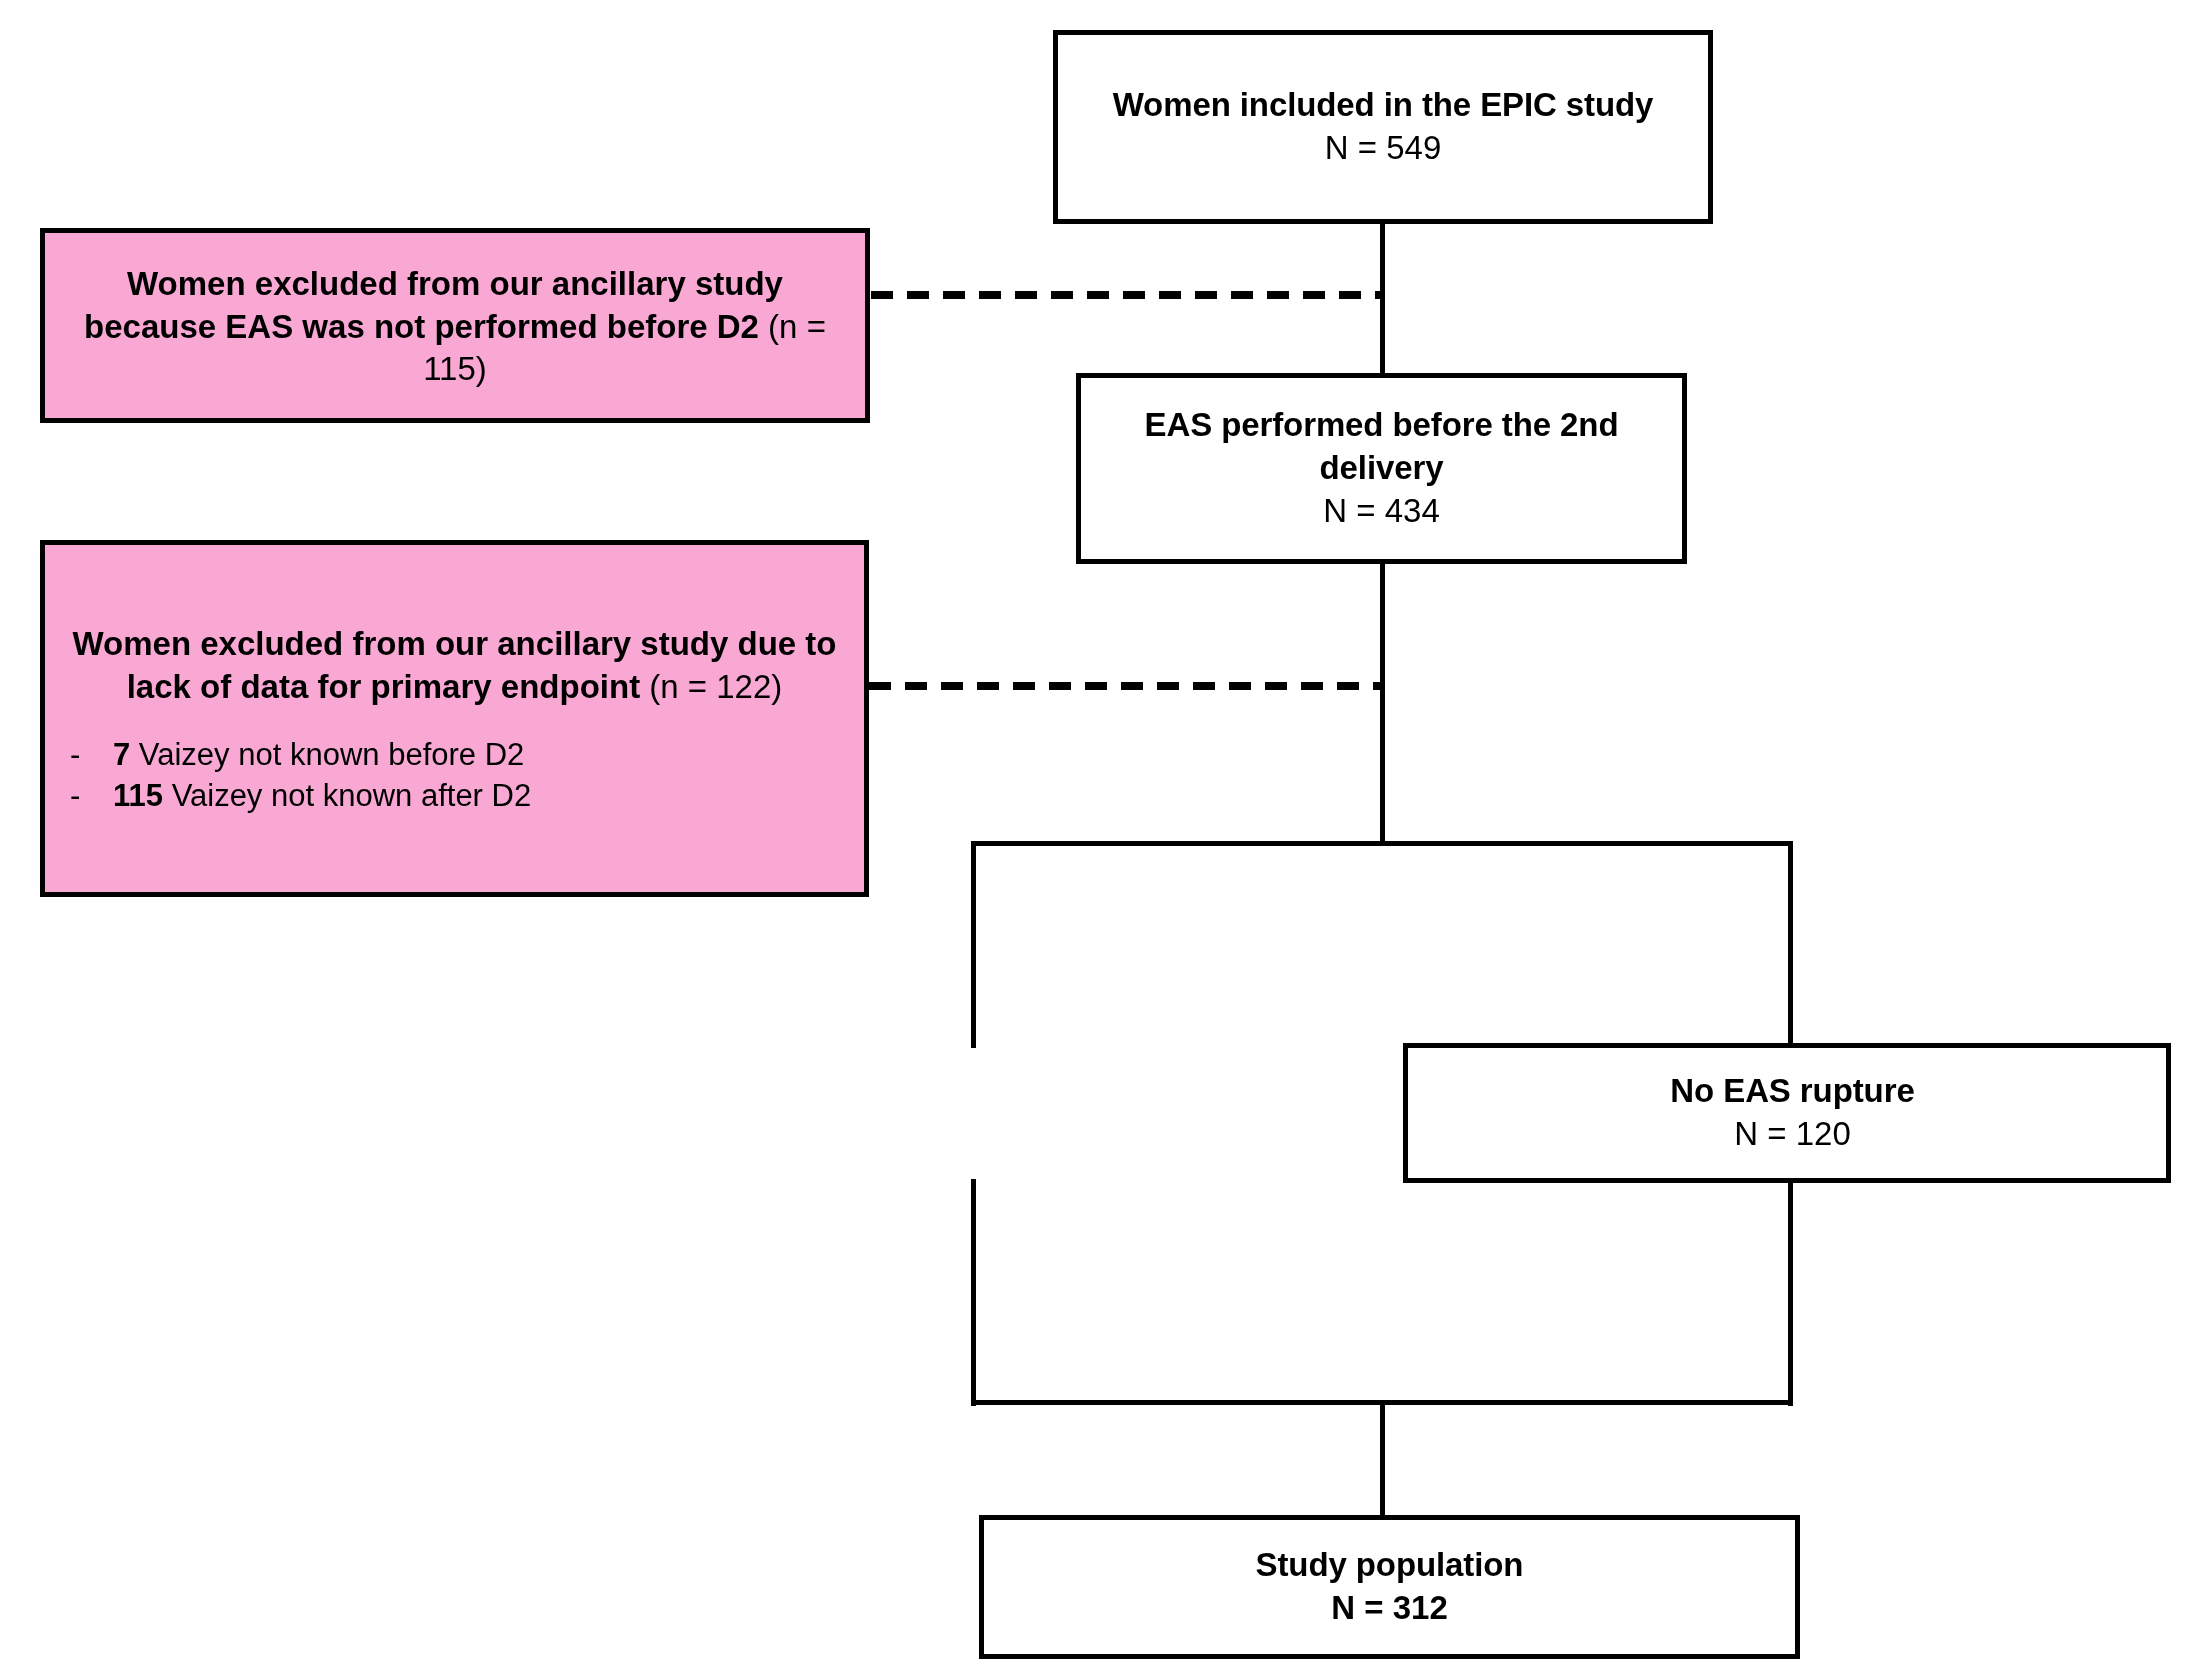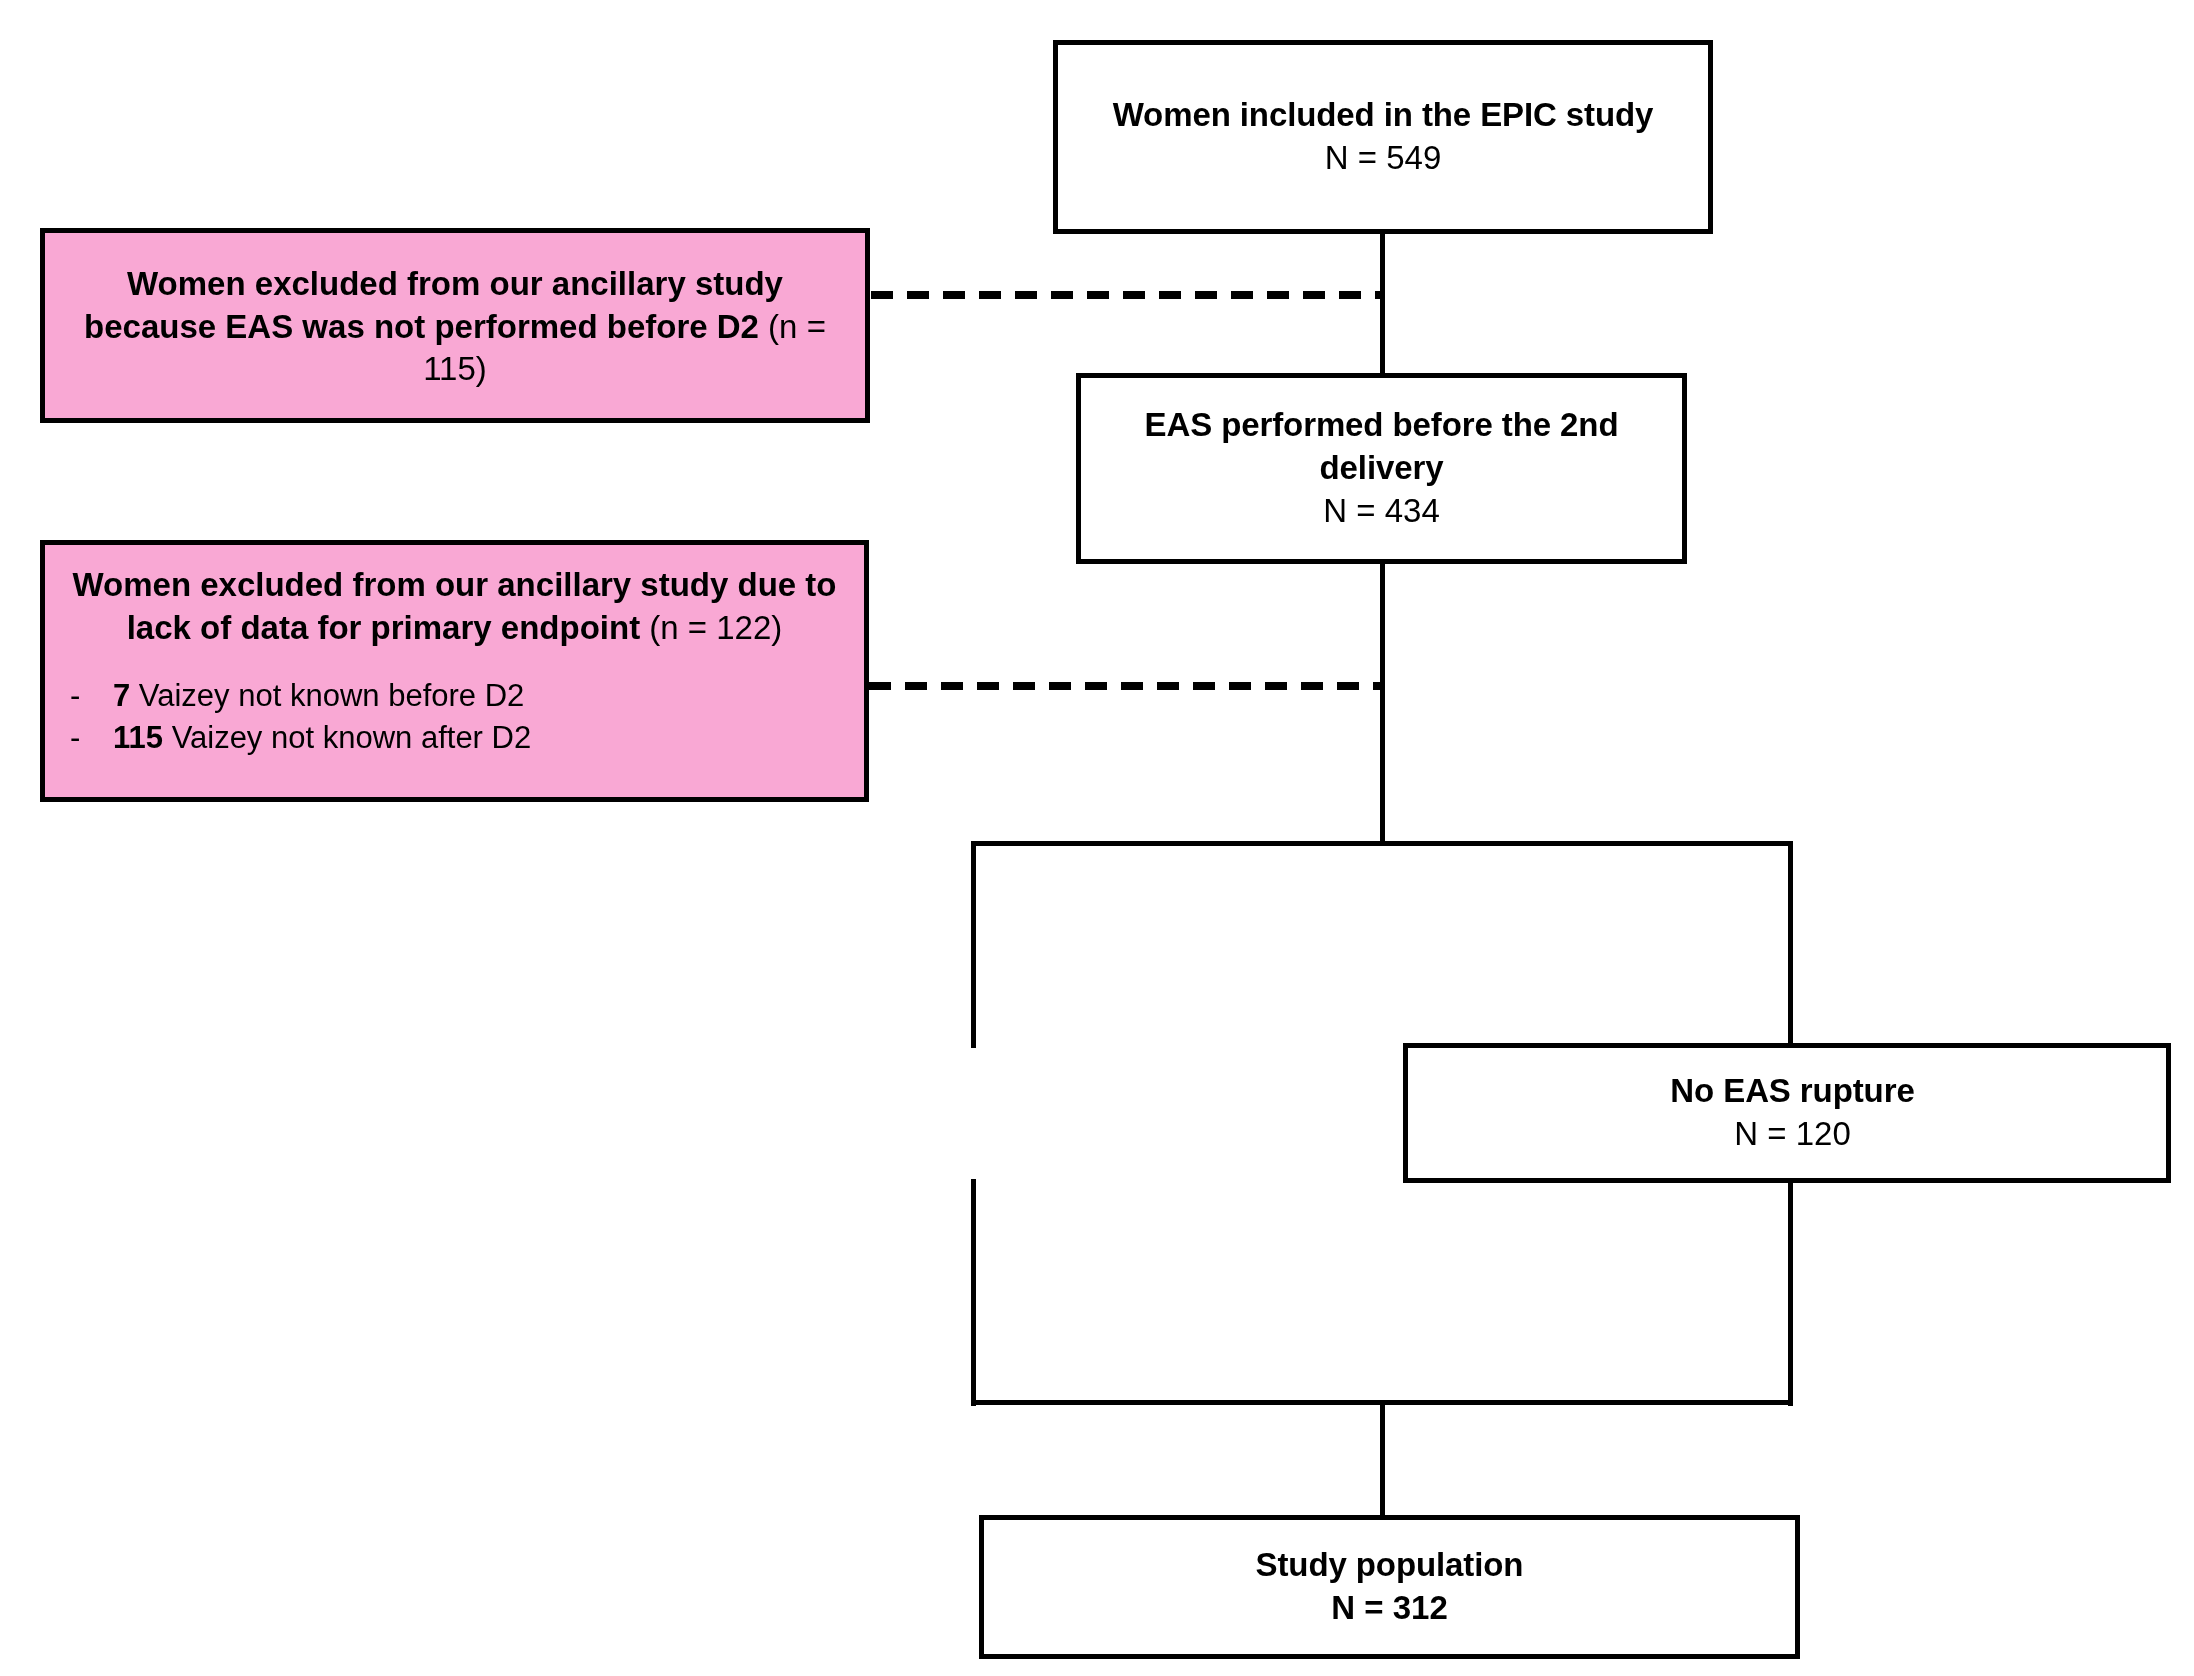--- a/index.html
+++ b/index.html
@@ -128,21 +128,21 @@
   <div class="vline" style="left:1788px; top:841px; height:207px;"></div>
 
   <div class="vline" style="left:971px; top:1179px; height:227px;"></div>
 
   <div class="vline" style="left:1788px; top:1179px; height:227px;"></div>
 
   <div class="hline" style="left:971px; top:1400px; width:822px;"></div>
 
   <div class="vline" style="left:1380px; top:1400px; height:119px;"></div>
 
-  <div class="node" style="left:1053px; top:40px; width:660px; height:194px;">
+  <div class="node" style="left:1053px; top:30px; width:660px; height:194px;">
     <div class="title">Women included in the EPIC study</div>
     <div class="count">N = 549</div>
   </div>
 
   <div class="node" style="left:1076px; top:373px; width:611px; height:191px;">
     <div class="title">EAS performed before the 2nd delivery</div>
     <div class="count">N = 434</div>
   </div>
 
 
@@ -153,21 +153,21 @@
 
   <div class="node" style="left:979px; top:1515px; width:821px; height:144px;">
     <div class="title">Study population</div>
     <div class="count strong">N = 312</div>
   </div>
 
   <div class="exclusion" style="left:40px; top:198px; width:830px; height:195px; justify-content:center;">
     <div class="headline"><span>Women excluded from our ancillary study because EAS was not performed before D2</span><span class="light"> (n = 115)</span></div>
   </div>
 
-  <div class="exclusion" style="left:40px; top:510px; width:829px; height:262px; justify-content:flex-start;">
+  <div class="exclusion" style="left:40px; top:510px; width:829px; height:357px; justify-content:center;">
     <div class="headline"><span>Women excluded from our ancillary study due to lack of data for primary endpoint</span><span class="light"> (n = 122)</span></div>
 
     <div class="bullets">
       <div class="bullet-row">
         <span class="bullet-mark">-</span>
         <span class="bullet-text"><b>7</b><span> Vaizey not known before D2</span></span>
       </div>
       <div class="bullet-row">
         <span class="bullet-mark">-</span>
         <span class="bullet-text"><b>115</b><span> Vaizey not known after D2</span></span>

